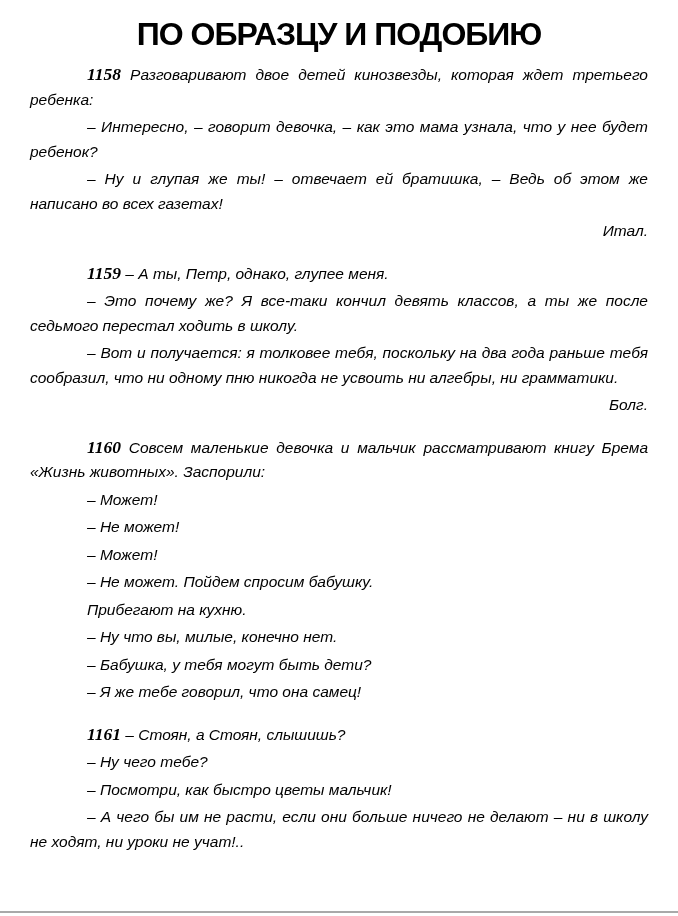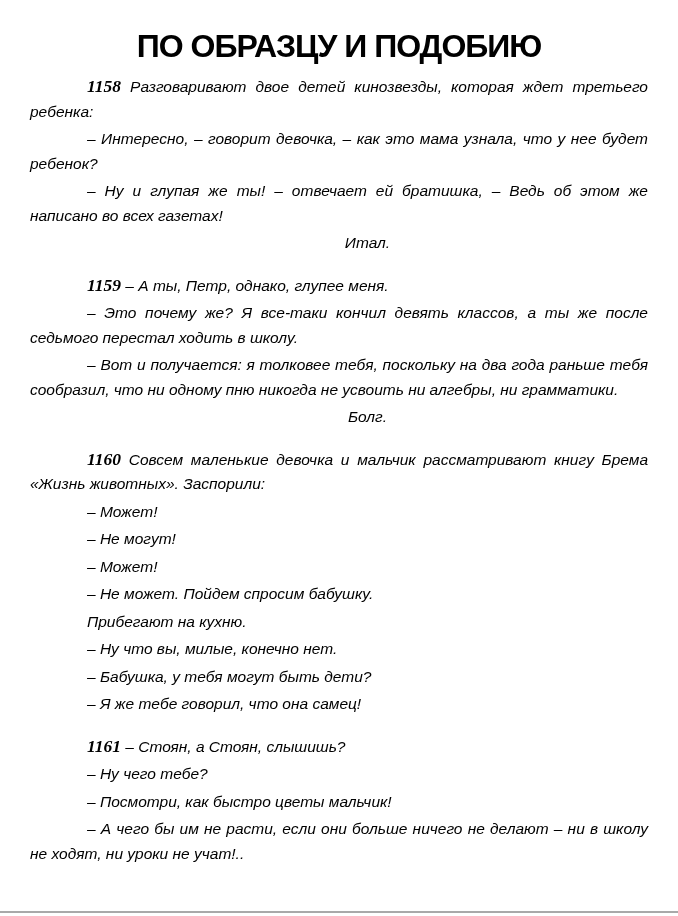--- a/index.html
+++ b/index.html
@@ -11,21 +11,20 @@
     position: relative;
     width: 678px;
     height: 916px;
     background: #ffffff;
     overflow: hidden;
     font-family: "Liberation Sans", sans-serif;
     color: #000000;
   }
   .content {
     padding: 19px 30px 0 30px;
-    margin-top: 12px;
   }
   .title {
     margin: 0 0 13px 0;
     text-align: center;
     font-size: 32px;
     line-height: 30px;
     font-weight: 700;
     letter-spacing: -1px;
     color: #000000;
     font-family: "Liberation Sans", sans-serif;
@@ -41,21 +40,21 @@
     color: #000000;
     font-style: italic;
   }
   .num {
     font-family: "Liberation Serif", serif;
     font-weight: 700;
     font-size: 17.5px;
   }
   .source {
     font-style: italic;
-    text-align: center;
+    text-align: right;
   }
   .footer-divider {
     position: absolute;
     left: 0;
     top: 911px;
     width: 678px;
     height: 2px;
     background: #a9a9a9;
   }
 </style>
@@ -76,21 +75,21 @@
   <section class="joke">
     <p class="para lead"><span class="num">1159</span><span class="lead-text">&nbsp;– А ты, Петр, однако, глупее меня.</span></p>
     <p class="para">– Это почему же? Я все-таки кончил девять классов, а ты же после седьмого перестал ходить в школу.</p>
           <p class="para">– Вот и получается: я толковее тебя, поскольку на два года раньше тебя сообразил, что ни одному пню никогда не усвоить ни алгебры, ни грамматики.</p>
           <p class="para source">Болг.</p>
   </section>
 
   <section class="joke">
     <p class="para lead"><span class="num">1160</span><span class="lead-text">&nbsp;Совсем маленькие девочка и мальчик рассматривают книгу Брема «Жизнь животных». Заспорили:</span></p>
     <p class="para">– Может!</p>
-          <p class="para">– Не могут!</p>
+          <p class="para">– Не может!</p>
           <p class="para">– Может!</p>
           <p class="para">– Не может. Пойдем спросим бабушку.</p>
           <p class="para">Прибегают на кухню.</p>
           <p class="para">– Ну что вы, милые, конечно нет.</p>
           <p class="para">– Бабушка, у тебя могут быть дети?</p>
           <p class="para">– Я же тебе говорил, что она самец!</p>
   </section>
 
   <section class="joke">
     <p class="para lead"><span class="num">1161</span><span class="lead-text">&nbsp;– Стоян, а Стоян, слышишь?</span></p>

